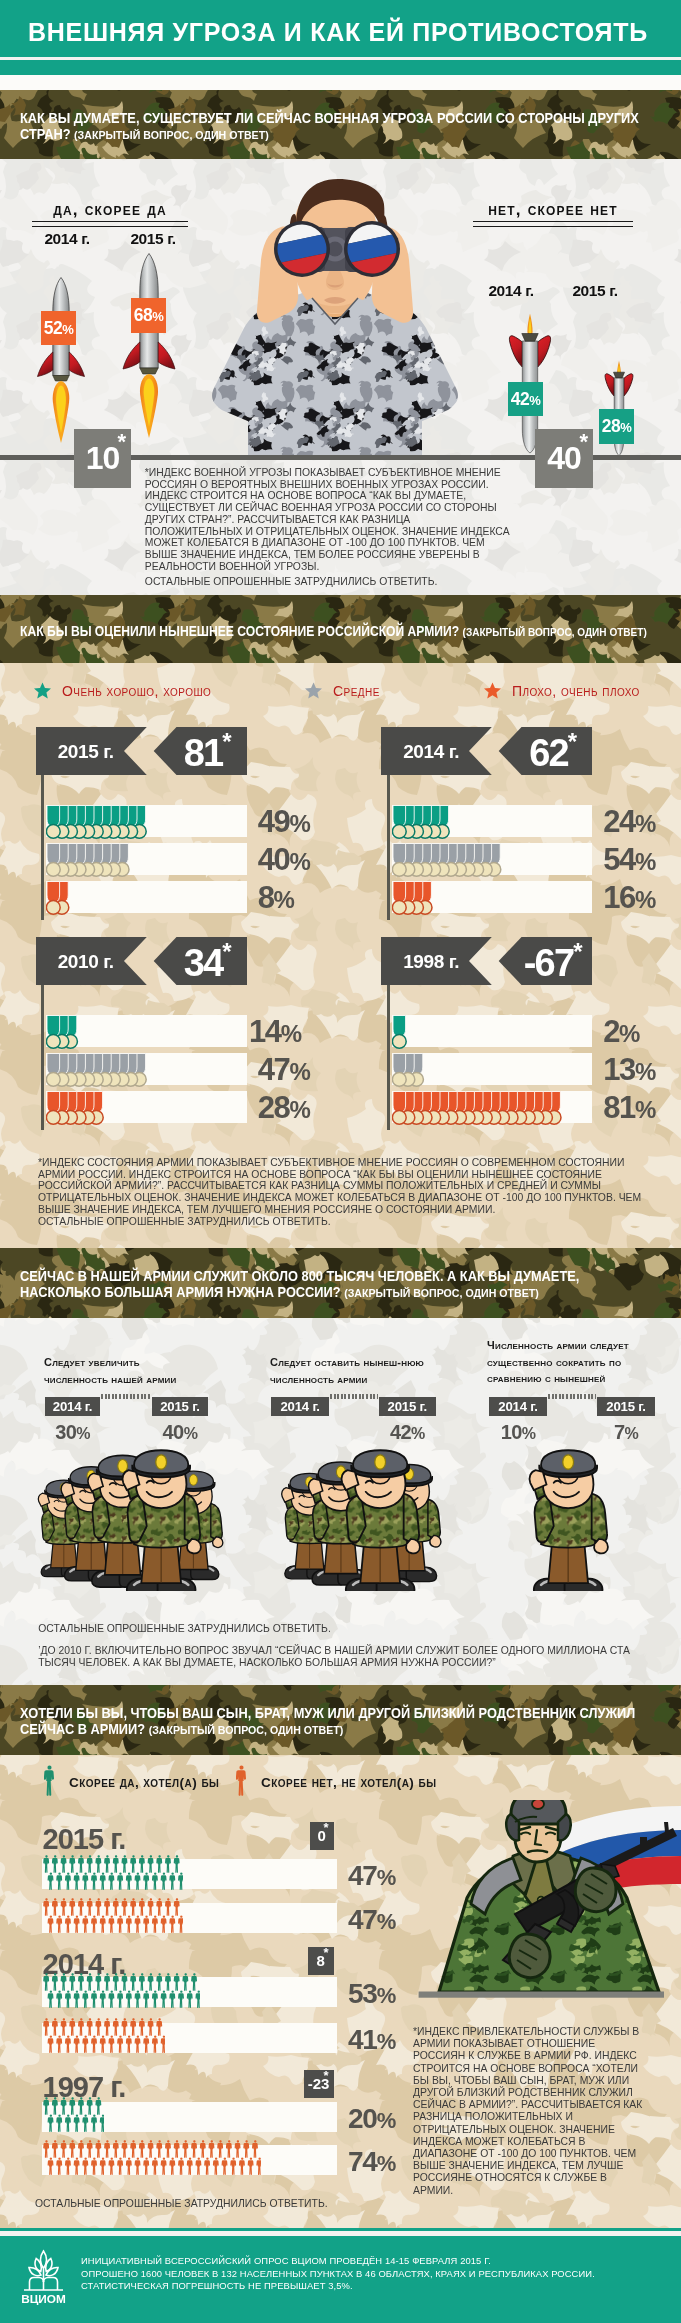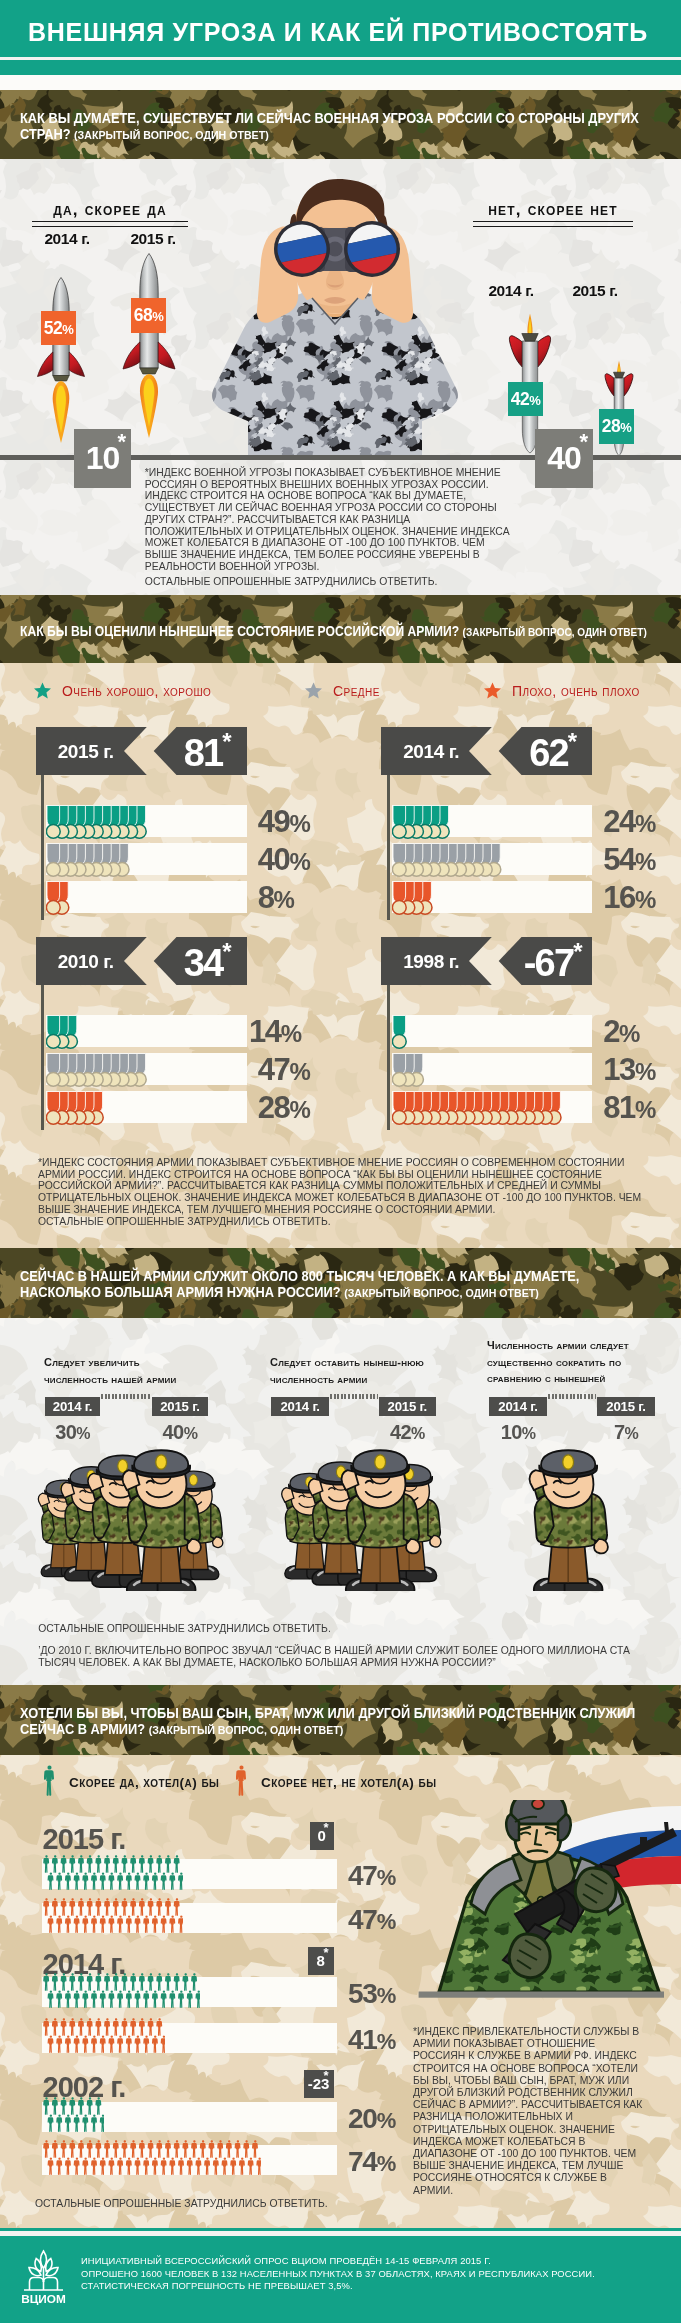--- a/index.html
+++ b/index.html
@@ -1185,21 +1185,21 @@
           <use href="#figTroop" x="65.24999999999999" y="18.2" width="9" height="18.5"></use>
           <use href="#figTroop" x="73.94999999999999" y="18.2" width="9" height="18.5"></use>
           <use href="#figTroop" x="82.64999999999999" y="18.2" width="9" height="18.5"></use>
           <use href="#figTroop" x="91.35" y="18.2" width="9" height="18.5"></use>
           <use href="#figTroop" x="100.04999999999998" y="18.2" width="9" height="18.5"></use>
           <use href="#figTroop" x="108.74999999999999" y="18.2" width="9" height="18.5"></use>
           <use href="#figTroop" x="117.44999999999999" y="18.2" width="9" height="18.5"></use>
         </g>
       </svg>
       <div class="b4pct" style="left:347.9px;top:2023.6px">41<span class="pc">%</span></div>
-      <div class="b4yr" style="left:42.6px;top:2071px">2002 г.</div>
+      <div class="b4yr" style="left:42.6px;top:2071px">1997 г.</div>
       <div class="b4ix" style="left:303.6px;top:2070px;width:30px;height:27.5px;font-size:15px">-23</div>
       <div class="b4st" style="left:323.6px;top:2069px">*</div>
       <div class="b4bar" style="left:41.5px;top:2101.6px;width:295px;height:30px"></div>
       <svg class="sv" style="left:41.5px;top:2096.1px" width="62.89999999999999" height="39" viewBox="0 0 62.89999999999999 39">
         <g fill="#1f8f6e">
           <use href="#figTroop" x="0" y="1" width="9" height="18.5"></use>
           <use href="#figTroop" x="8.7" y="1" width="9" height="18.5"></use>
           <use href="#figTroop" x="17.4" y="1" width="9" height="18.5"></use>
           <use href="#figTroop" x="26.099999999999998" y="1" width="9" height="18.5"></use>
           <use href="#figTroop" x="34.8" y="1" width="9" height="18.5"></use>
@@ -1348,15 +1348,15 @@
   <path d="M9 18.5 C14.4 18 19.3 21.2 21 26 C16.2 28 10.4 25.6 9 18.5Z"></path>
   <path d="M38 18.5 C32.6 18 27.7 21.2 26 26 C30.8 28 36.6 25.6 38 18.5Z"></path>
   <path d="M23.5 20 L23.5 41"></path>
   <path d="M9.5 41 L9.5 33 C9.5 30 11.5 28.5 14 28.5 L19 28.5 C21.6 28.5 23.5 30.4 23.5 33"></path>
   <path d="M37.5 41 L37.5 33 C37.5 30 35.5 28.5 33 28.5 L28 28.5 C25.4 28.5 23.5 30.4 23.5 33"></path>
   <path d="M4 41 L43 41"></path>
  </g>
  <text x="23.5" y="54" text-anchor="middle" fill="#ffffff" font-family="Liberation Sans, sans-serif" font-size="11.8" font-weight="bold">ВЦИОМ</text>
 </svg>
 <div class="ftxt" style="top:2255px">ИНИЦИАТИВНЫЙ ВСЕРОССИЙСКИЙ ОПРОС ВЦИОМ ПРОВЕДЁН 14-15 ФЕВРАЛЯ 2015 Г.</div>
-<div class="ftxt" style="top:2267.5px">ОПРОШЕНО 1600 ЧЕЛОВЕК В 132 НАСЕЛЕННЫХ ПУНКТАХ В 37 ОБЛАСТЯХ, КРАЯХ И РЕСПУБЛИКАХ РОССИИ.</div>
+<div class="ftxt" style="top:2267.5px">ОПРОШЕНО 1600 ЧЕЛОВЕК В 132 НАСЕЛЕННЫХ ПУНКТАХ В 46 ОБЛАСТЯХ, КРАЯХ И РЕСПУБЛИКАХ РОССИИ.</div>
 <div class="ftxt" style="top:2280px">СТАТИСТИЧЕСКАЯ ПОГРЕШНОСТЬ НЕ ПРЕВЫШАЕТ 3,5%.</div>
 </div>
 
 </body></html>

